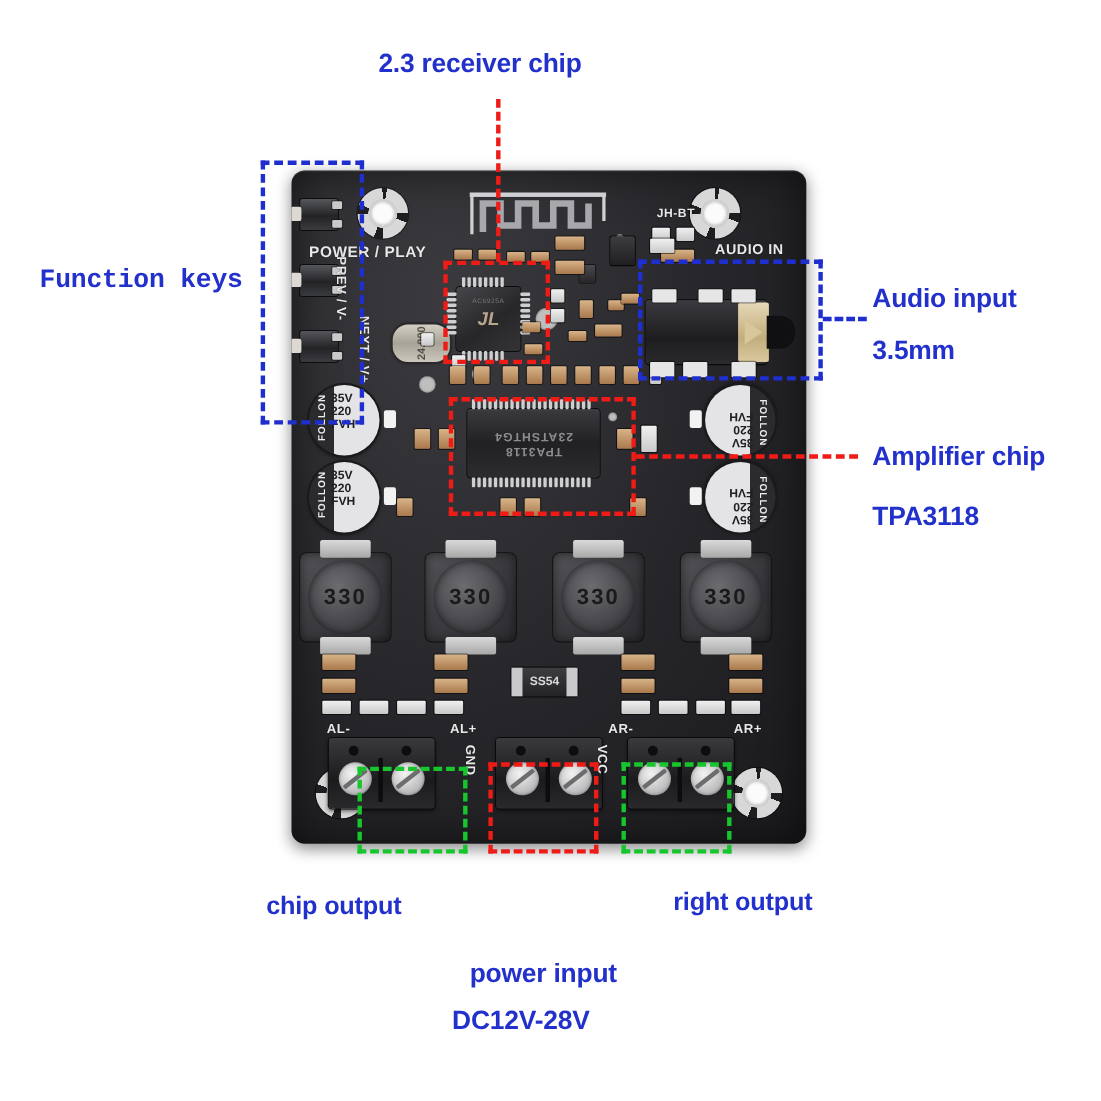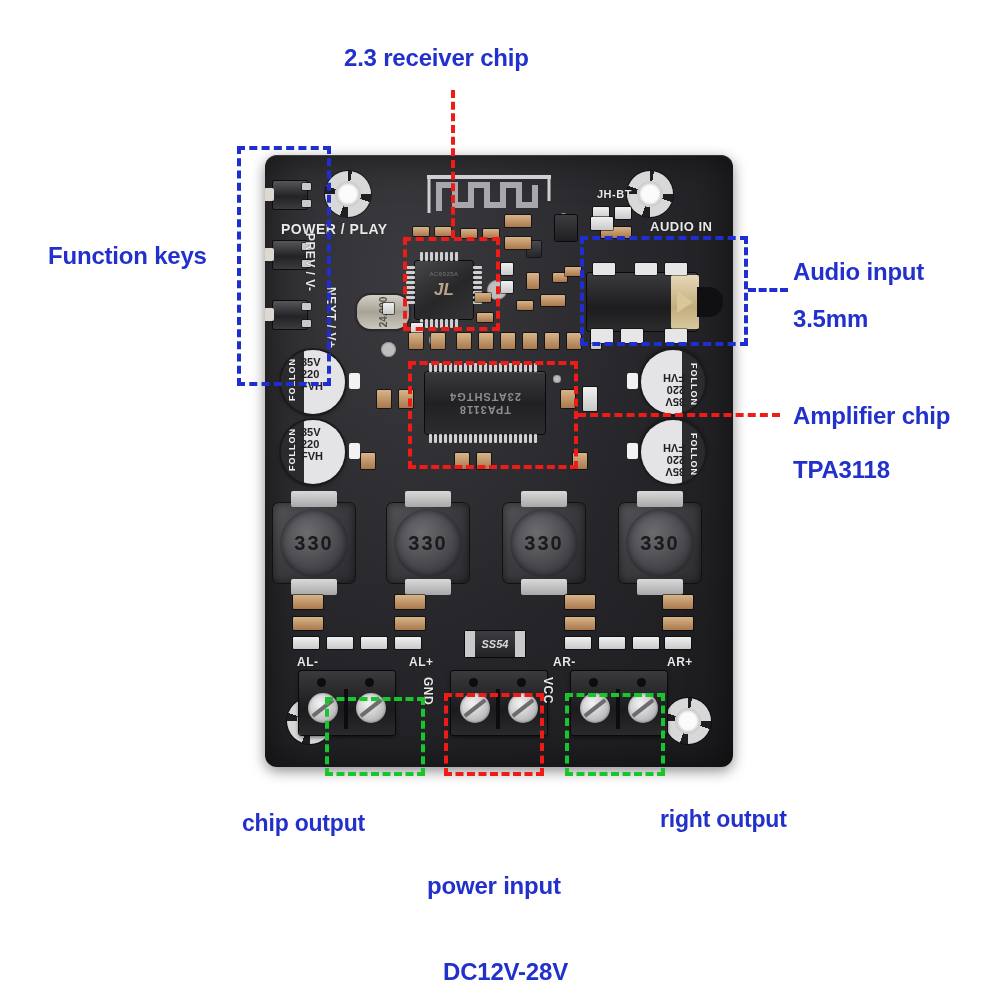--- a/index.html
+++ b/index.html
@@ -135,22 +135,22 @@
      box-shadow:0 0 0 1px #0a0a0c;}
   #jack .gold{position:absolute;right:-2px;top:2px;width:28px;height:54px;border-radius:2px;
      background:linear-gradient(180deg,#e6d9b8,#c2ad7c 60%,#d9c99f);}
   #jack .barrel{position:absolute;right:-26px;top:14px;width:26px;height:30px;
      background:#101012;border-radius:0 14px 14px 0;}
   #jack .prong{position:absolute;right:4px;top:18px;width:0;height:0;
      border-top:11px solid transparent;border-bottom:11px solid transparent;
      border-left:16px solid #d8c79b;}
 
   
-  #ss54{position:absolute;left:200px;top:476px;width:60px;height:26px;border-radius:2px;
-     background:linear-gradient(180deg,#3d3d41,#232326);box-shadow:0 0 0 1px #0a0a0c;font-style:italic;}
+  #ss54{position:absolute;left:200px;top:452px;width:60px;height:26px;border-radius:2px;
+     background:linear-gradient(180deg,#3d3d41,#232326);box-shadow:0 0 0 1px #0a0a0c;}
   #ss54 span{position:absolute;inset:0;display:flex;align-items:center;justify-content:center;
      color:#d8d8da;font-size:11px;font-weight:bold;}
   #ss54 .cap{position:absolute;top:0;width:10px;height:26px;background:#c9c9cb;}
 
   
   .smd{position:absolute;border-radius:1px;
        background:linear-gradient(180deg,#f0f0f0,#c9c9c9);
        box-shadow:0 0 0 1px rgba(0,0,0,.55);}
   .smd.tan{background:linear-gradient(180deg,#d8b489,#a9794c);}
   .smd.dark{background:linear-gradient(180deg,#4a4a4e,#262629);}
@@ -509,26 +509,26 @@
 
 <div class="lead h blue" style="left:237px;top:266px;width:0px;"></div>
 <div class="lead h blue" style="left:120px;top:264px;width:0;"></div>
 
 <div class="lead h blue" style="left:748px;top:288px;width:40px;"></div>
 
 <div class="lead h red" style="left:578px;top:413px;width:202px;"></div>
 
 <div class="anno l24" style="left:344px;top:44px;">2.3 receiver chip</div>
 
-<div class="anno l24" style="left:48px;top:242px;">Function keys</div>
+<div class="anno l24" style="left:36px;top:242px;font-family:Liberation Mono, monospace;">Function keys</div>
 
 <div class="anno l24" style="left:793px;top:258px;">Audio input</div>
 <div class="anno l24" style="left:793px;top:305px;">3.5mm</div>
 
 <div class="anno l24" style="left:793px;top:402px;">Amplifier chip</div>
 <div class="anno l24" style="left:793px;top:456px;">TPA3118</div>
 
 <div class="anno l23" style="left:242px;top:810px;">chip output</div>
 
-<div class="anno l23" style="left:612px;top:806px;margin-left:48px;">right output</div>
+<div class="anno l23" style="left:612px;top:806px;">right output</div>
 
 <div class="anno l24" style="left:427px;top:872px;">power input</div>
-<div class="anno l24" style="left:443px;top:914px;margin-top:44px;">DC12V-28V</div>
+<div class="anno l24" style="left:411px;top:914px;">DC12V-28V</div>
 
 </body></html>

